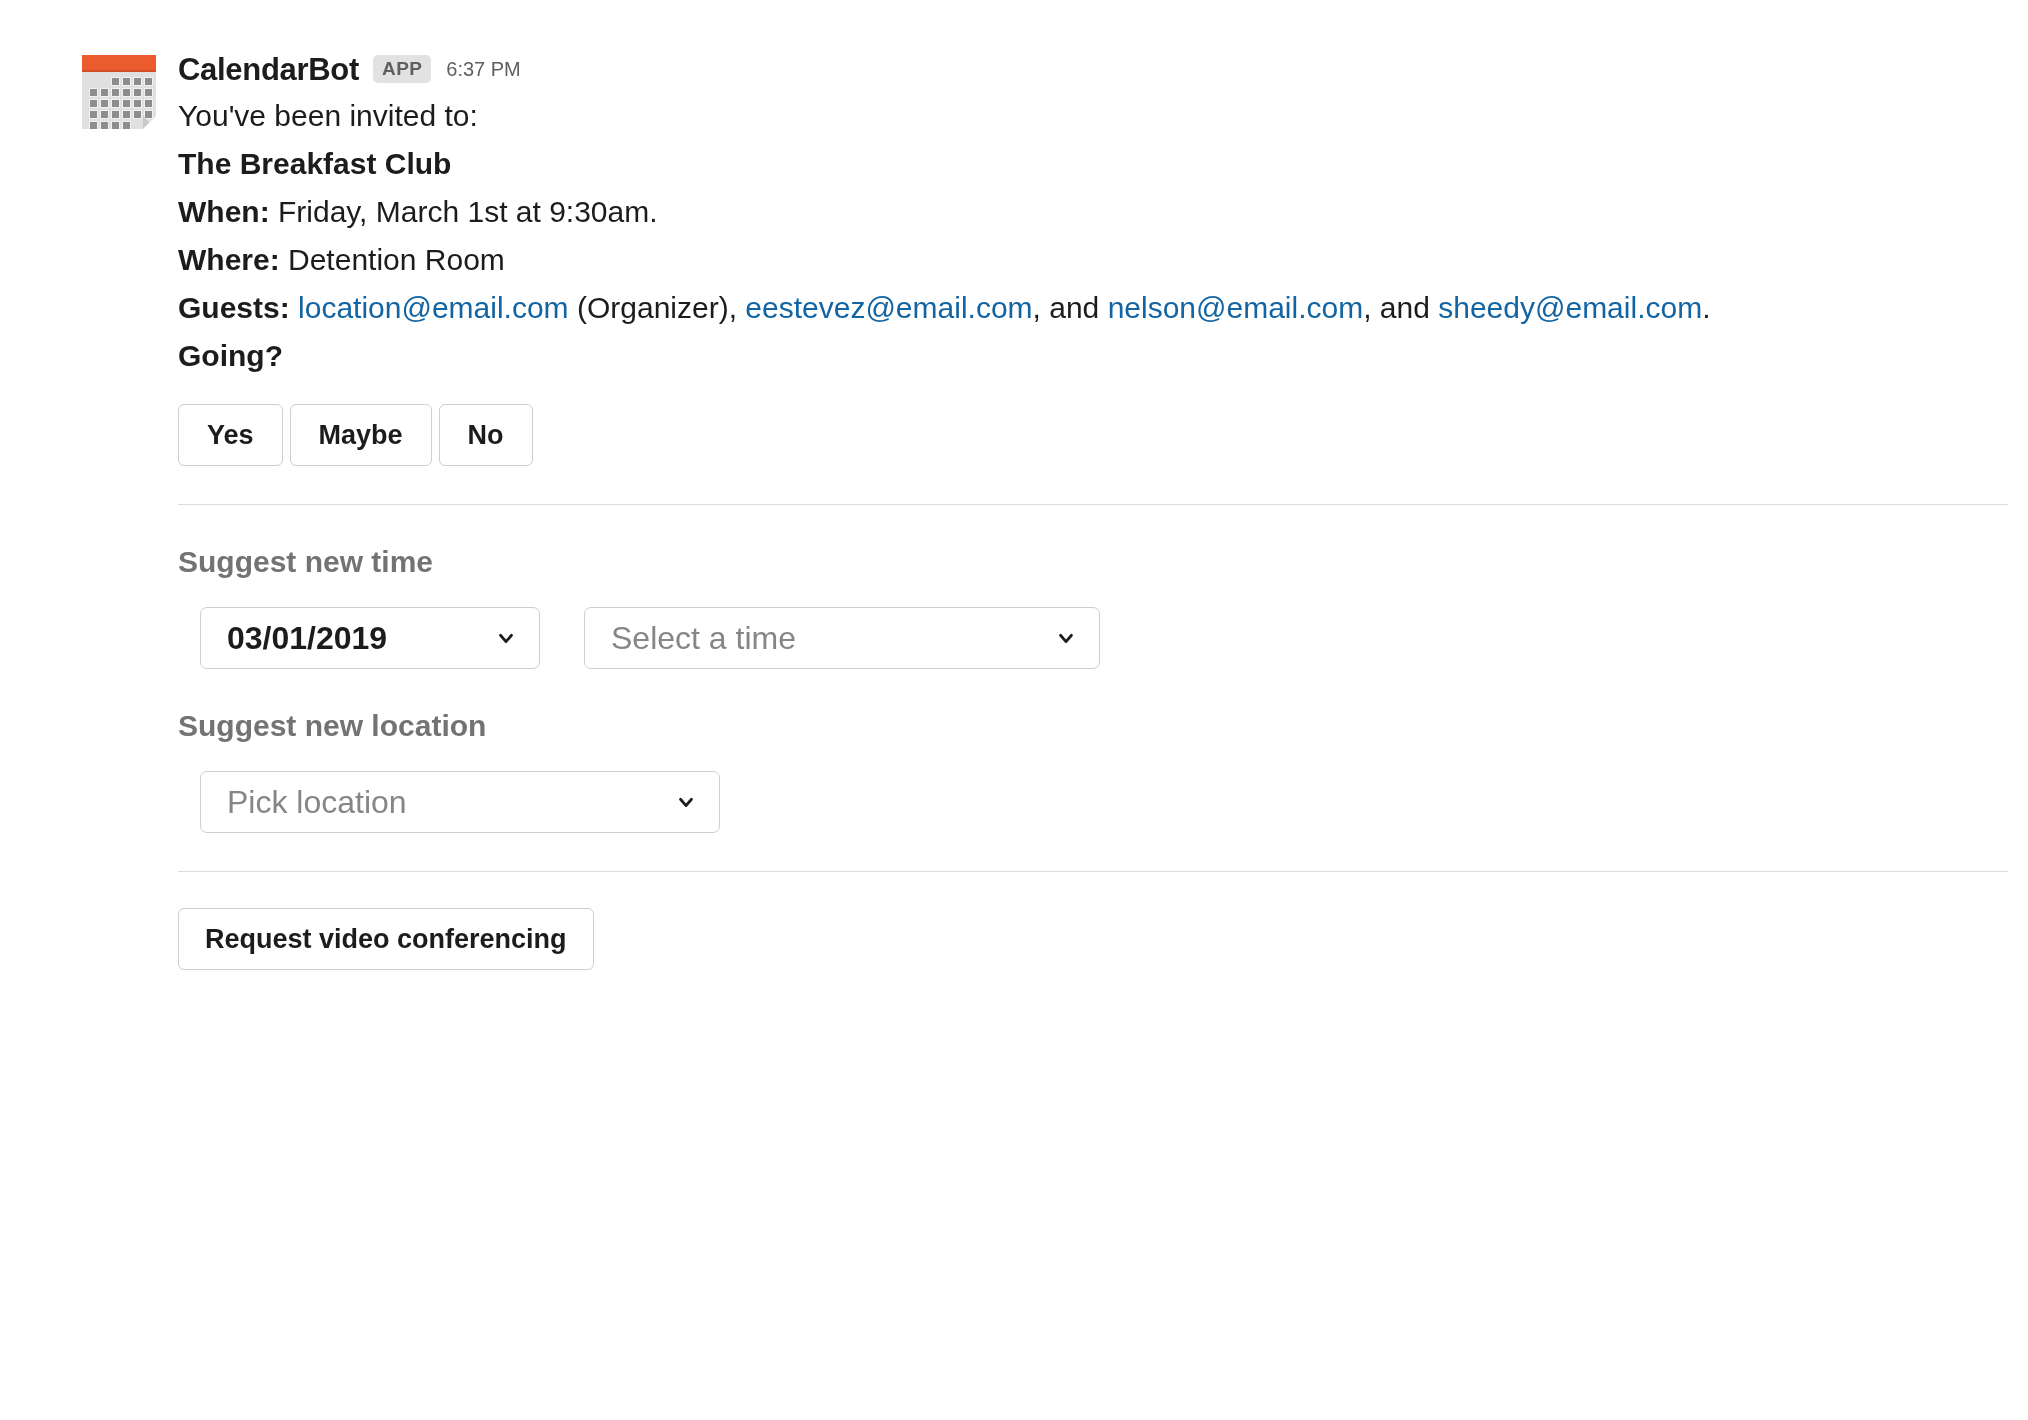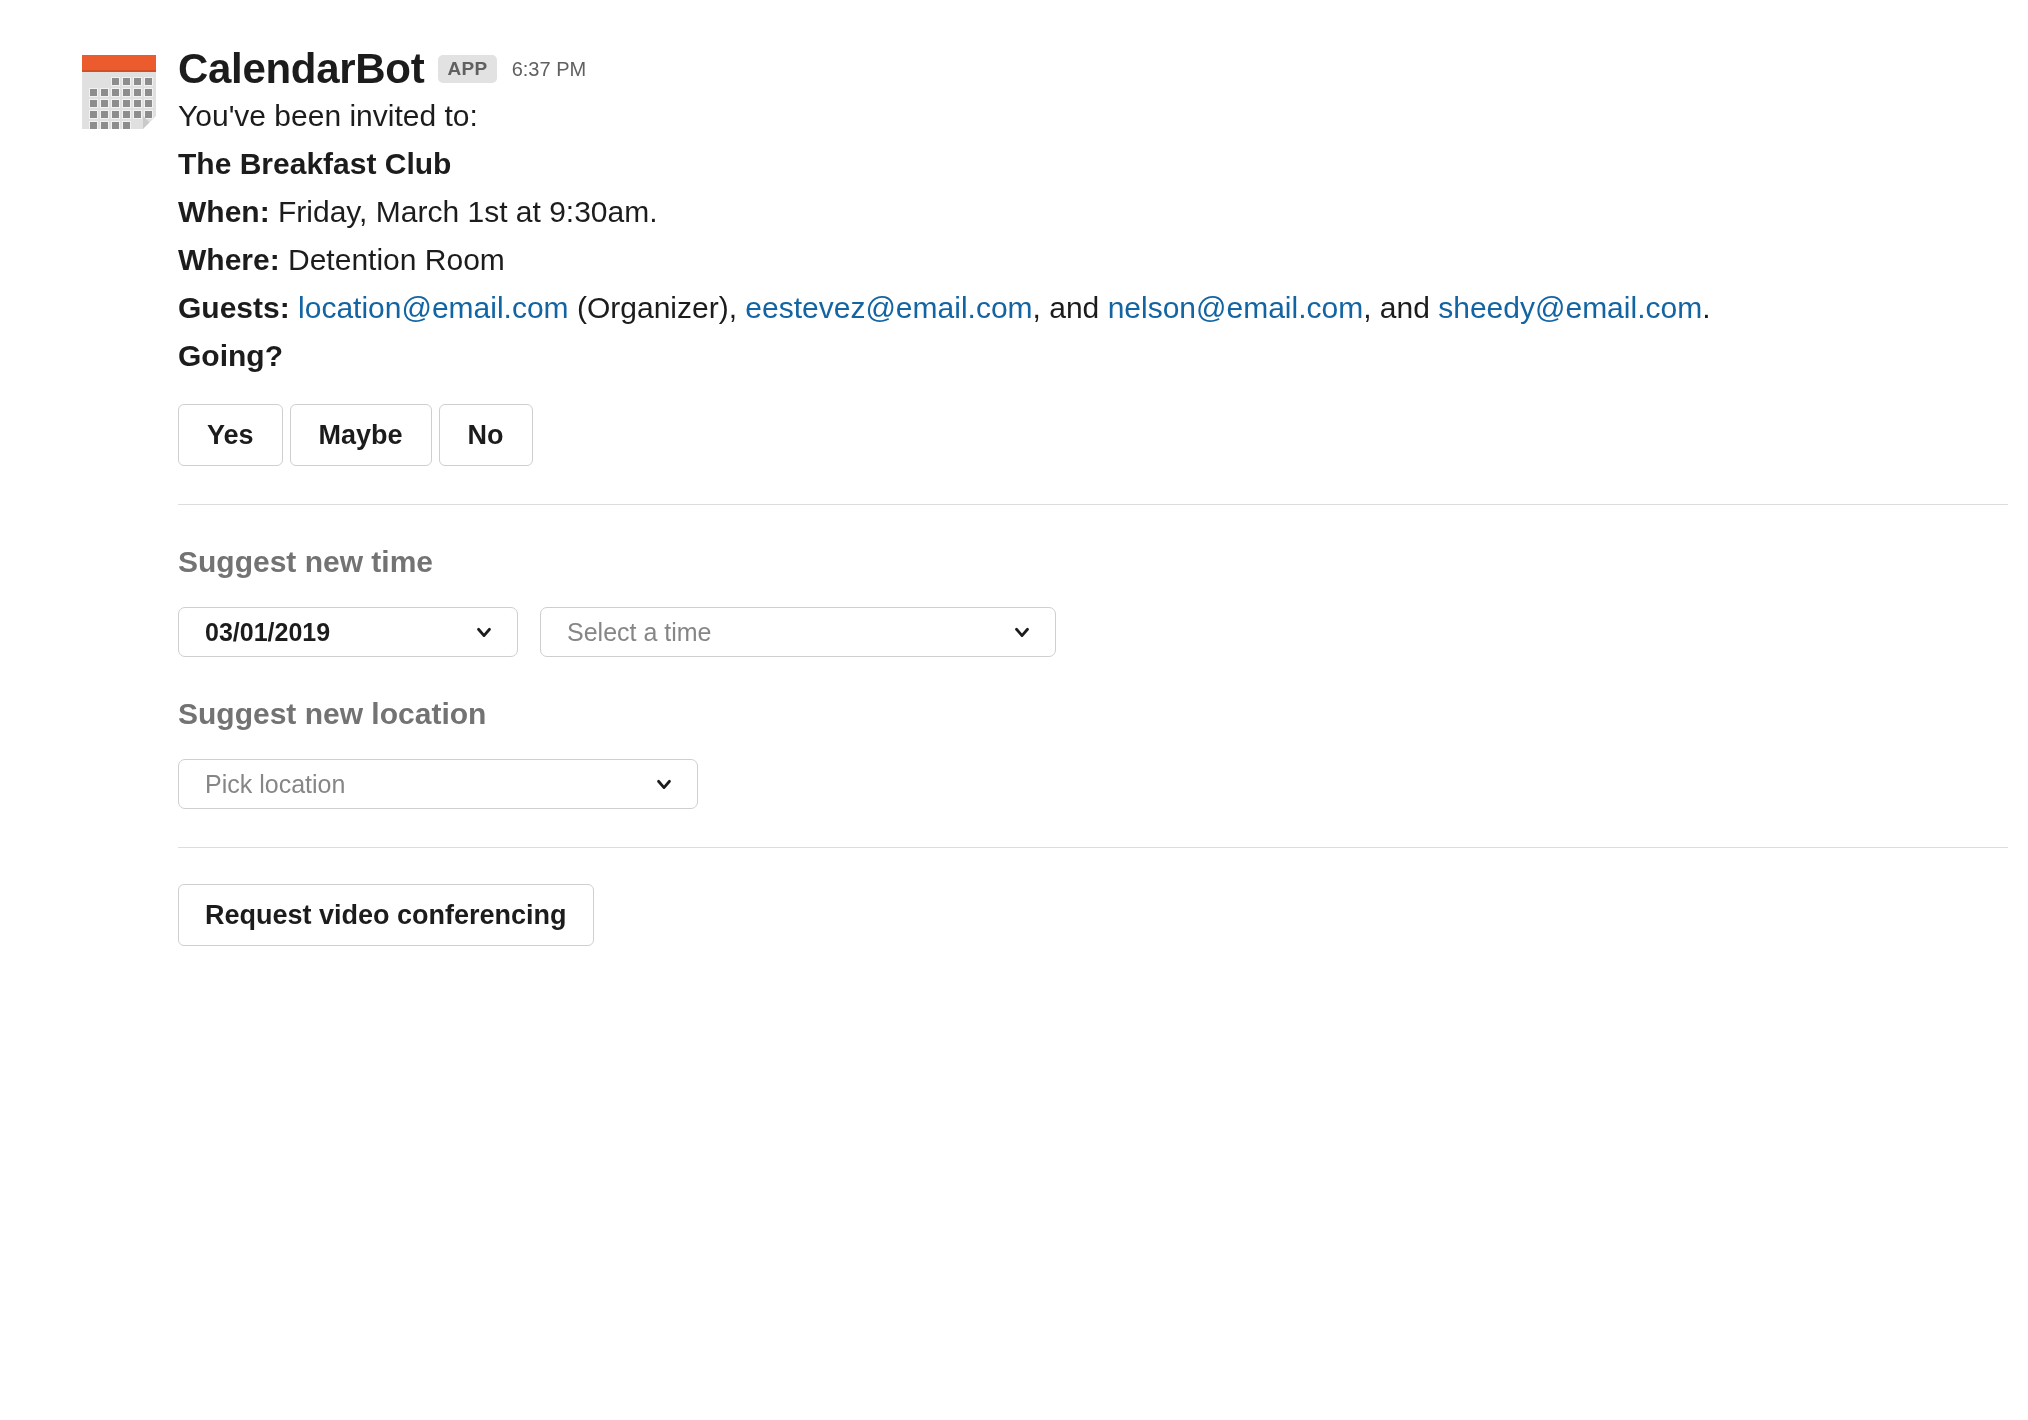--- a/index.html
+++ b/index.html
@@ -99,21 +99,21 @@
   }
 
   
   .msg-head {
     display: flex;
     align-items: center;
     height: 42px;
     margin-bottom: 2px;
   }
   .sender {
-    font-size: 42px;
+    font-size: 31px;
     font-weight: bold;
     color: #1d1c1d;
     letter-spacing: -0.3px;
     line-height: 1;
   }
   .app-badge {
     margin-left: 14px;
     background: #e2e2e2;
     color: #616061;
     font-size: 19px;
@@ -195,28 +195,29 @@
   }
   .control-row {
     display: flex;
     gap: 22px;
     margin-top: 28px;
   }
   .select-ctl {
     background: #ffffff;
     border: 1px solid #cfcfcf;
     border-radius: 7px;
-    height: 50px;
+    height: 62px;
     display: flex;
     align-items: center;
     justify-content: space-between;
     padding: 0 22px 0 26px;
     box-sizing: border-box;
     cursor: pointer;
-    font-size: 25px;
+    font-size: 32px;
+    margin-left: 22px;
   }
   .select-ctl .val {
     font-weight: bold;
     color: #1d1c1d;
     white-space: nowrap;
   }
   .select-ctl .ph {
     color: #868686;
     white-space: nowrap;
     text-align: right;

